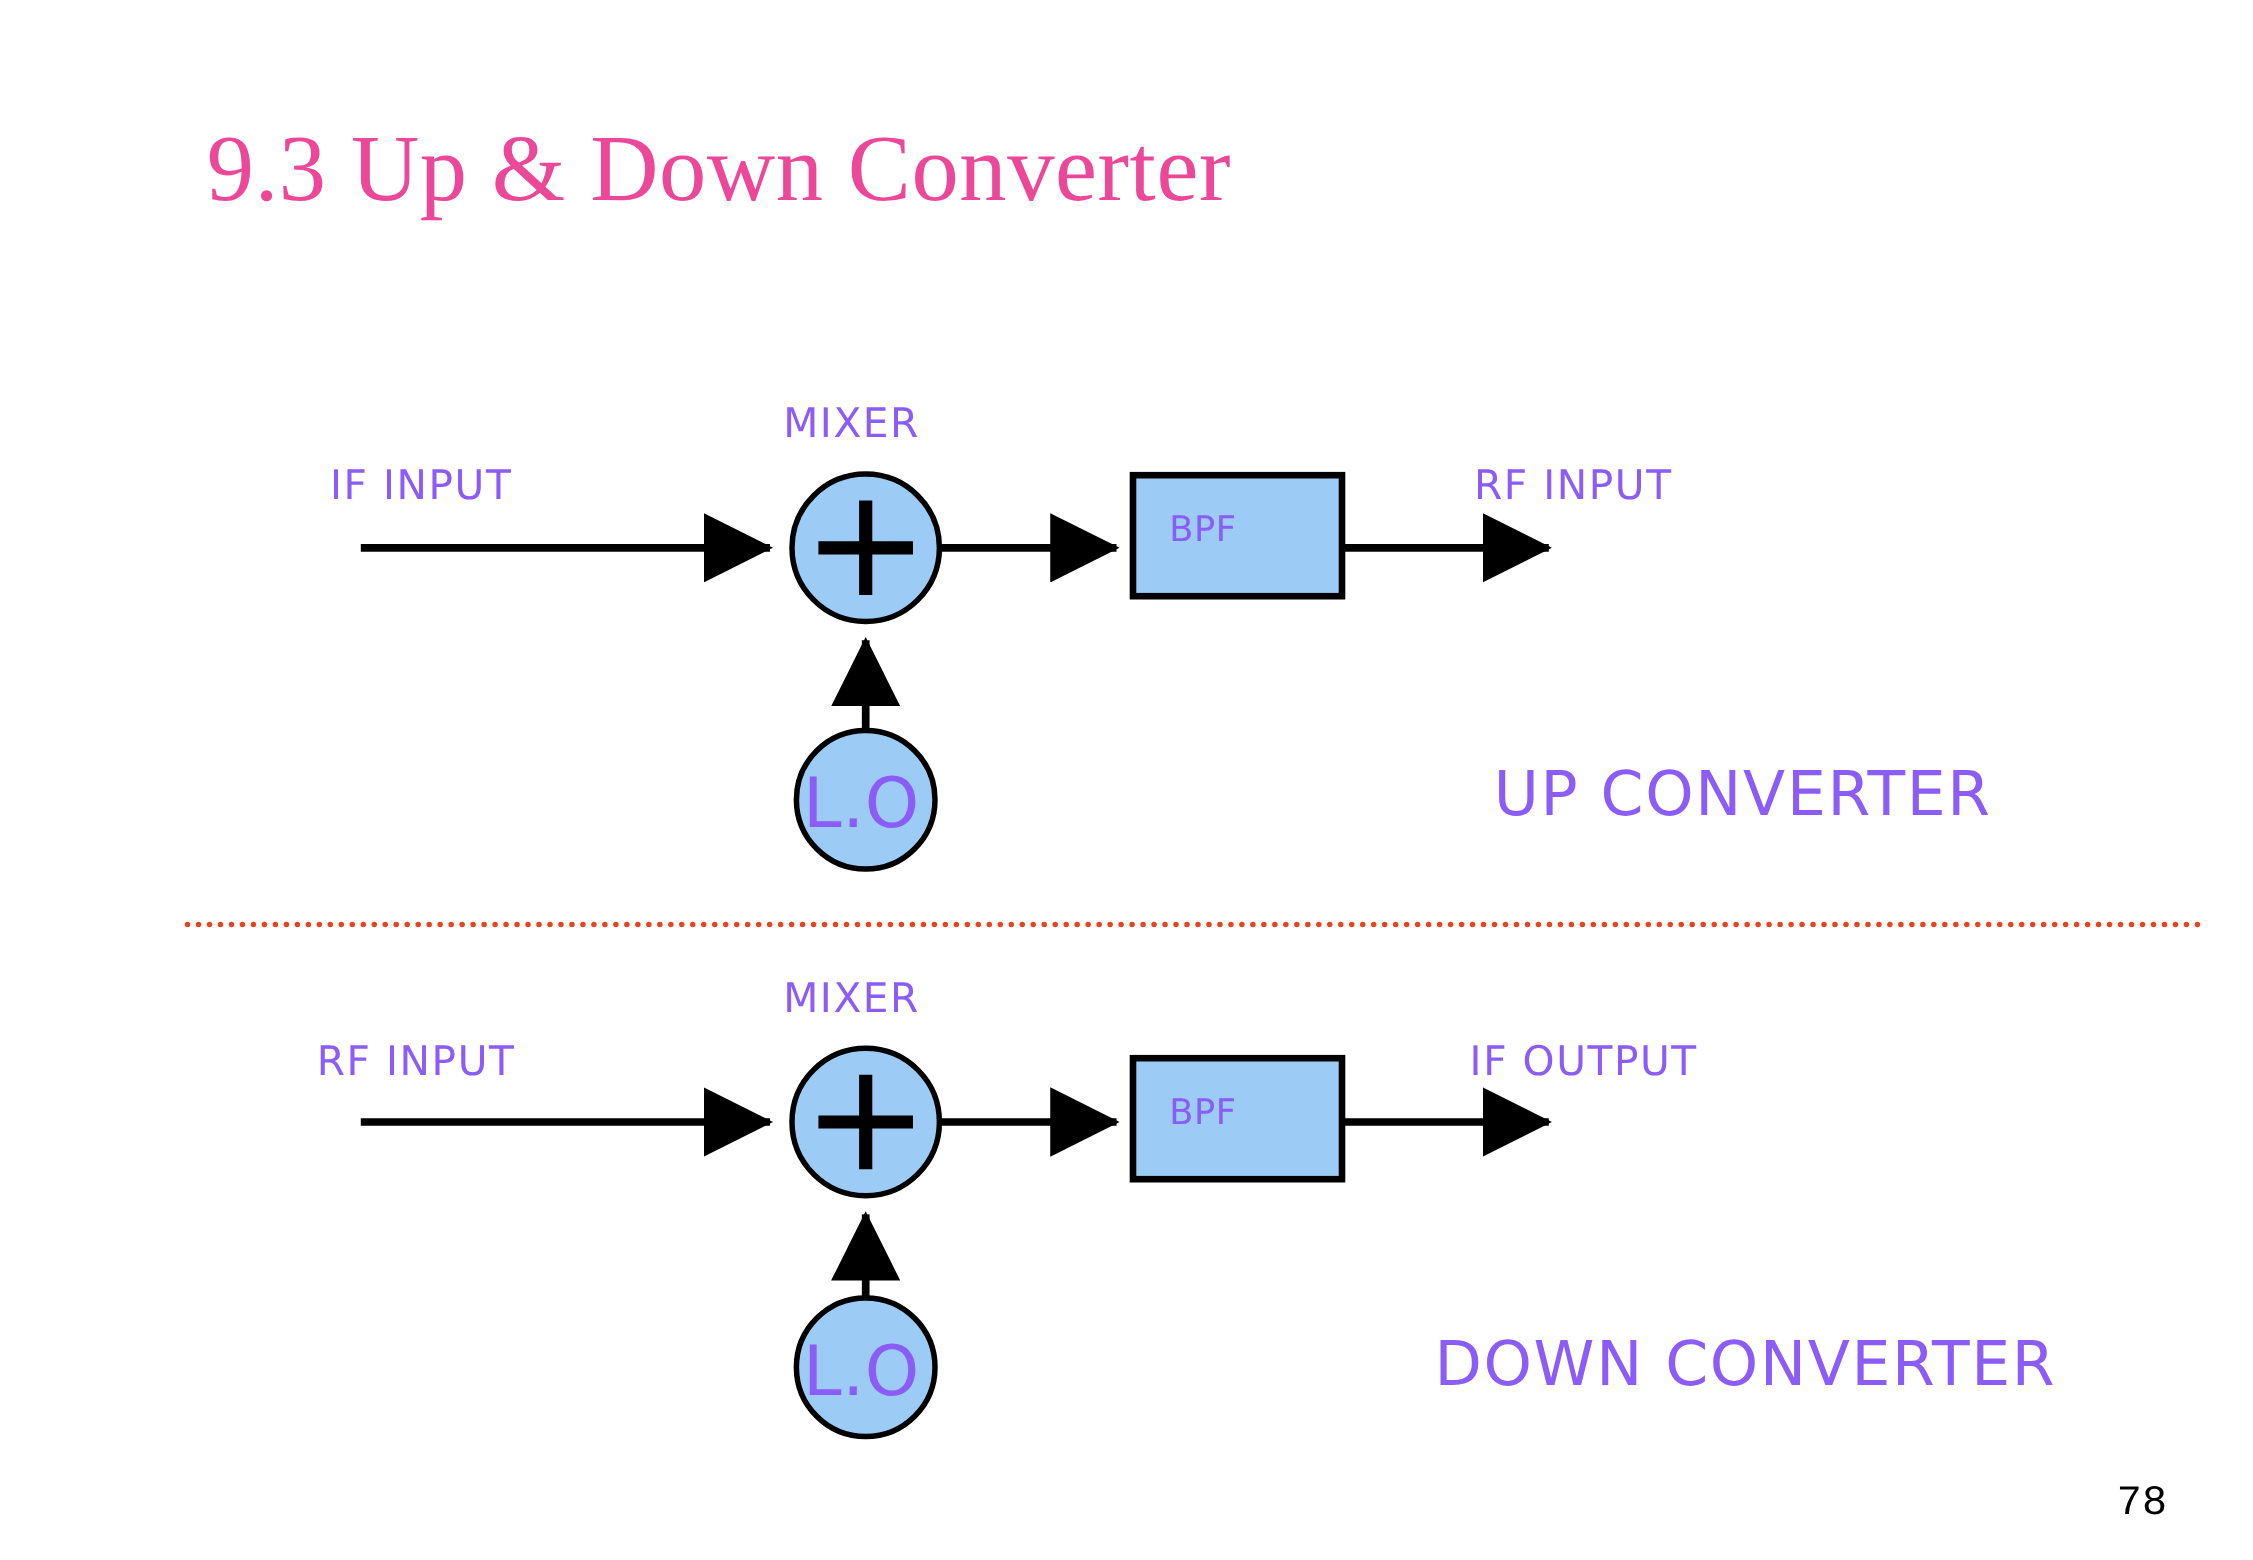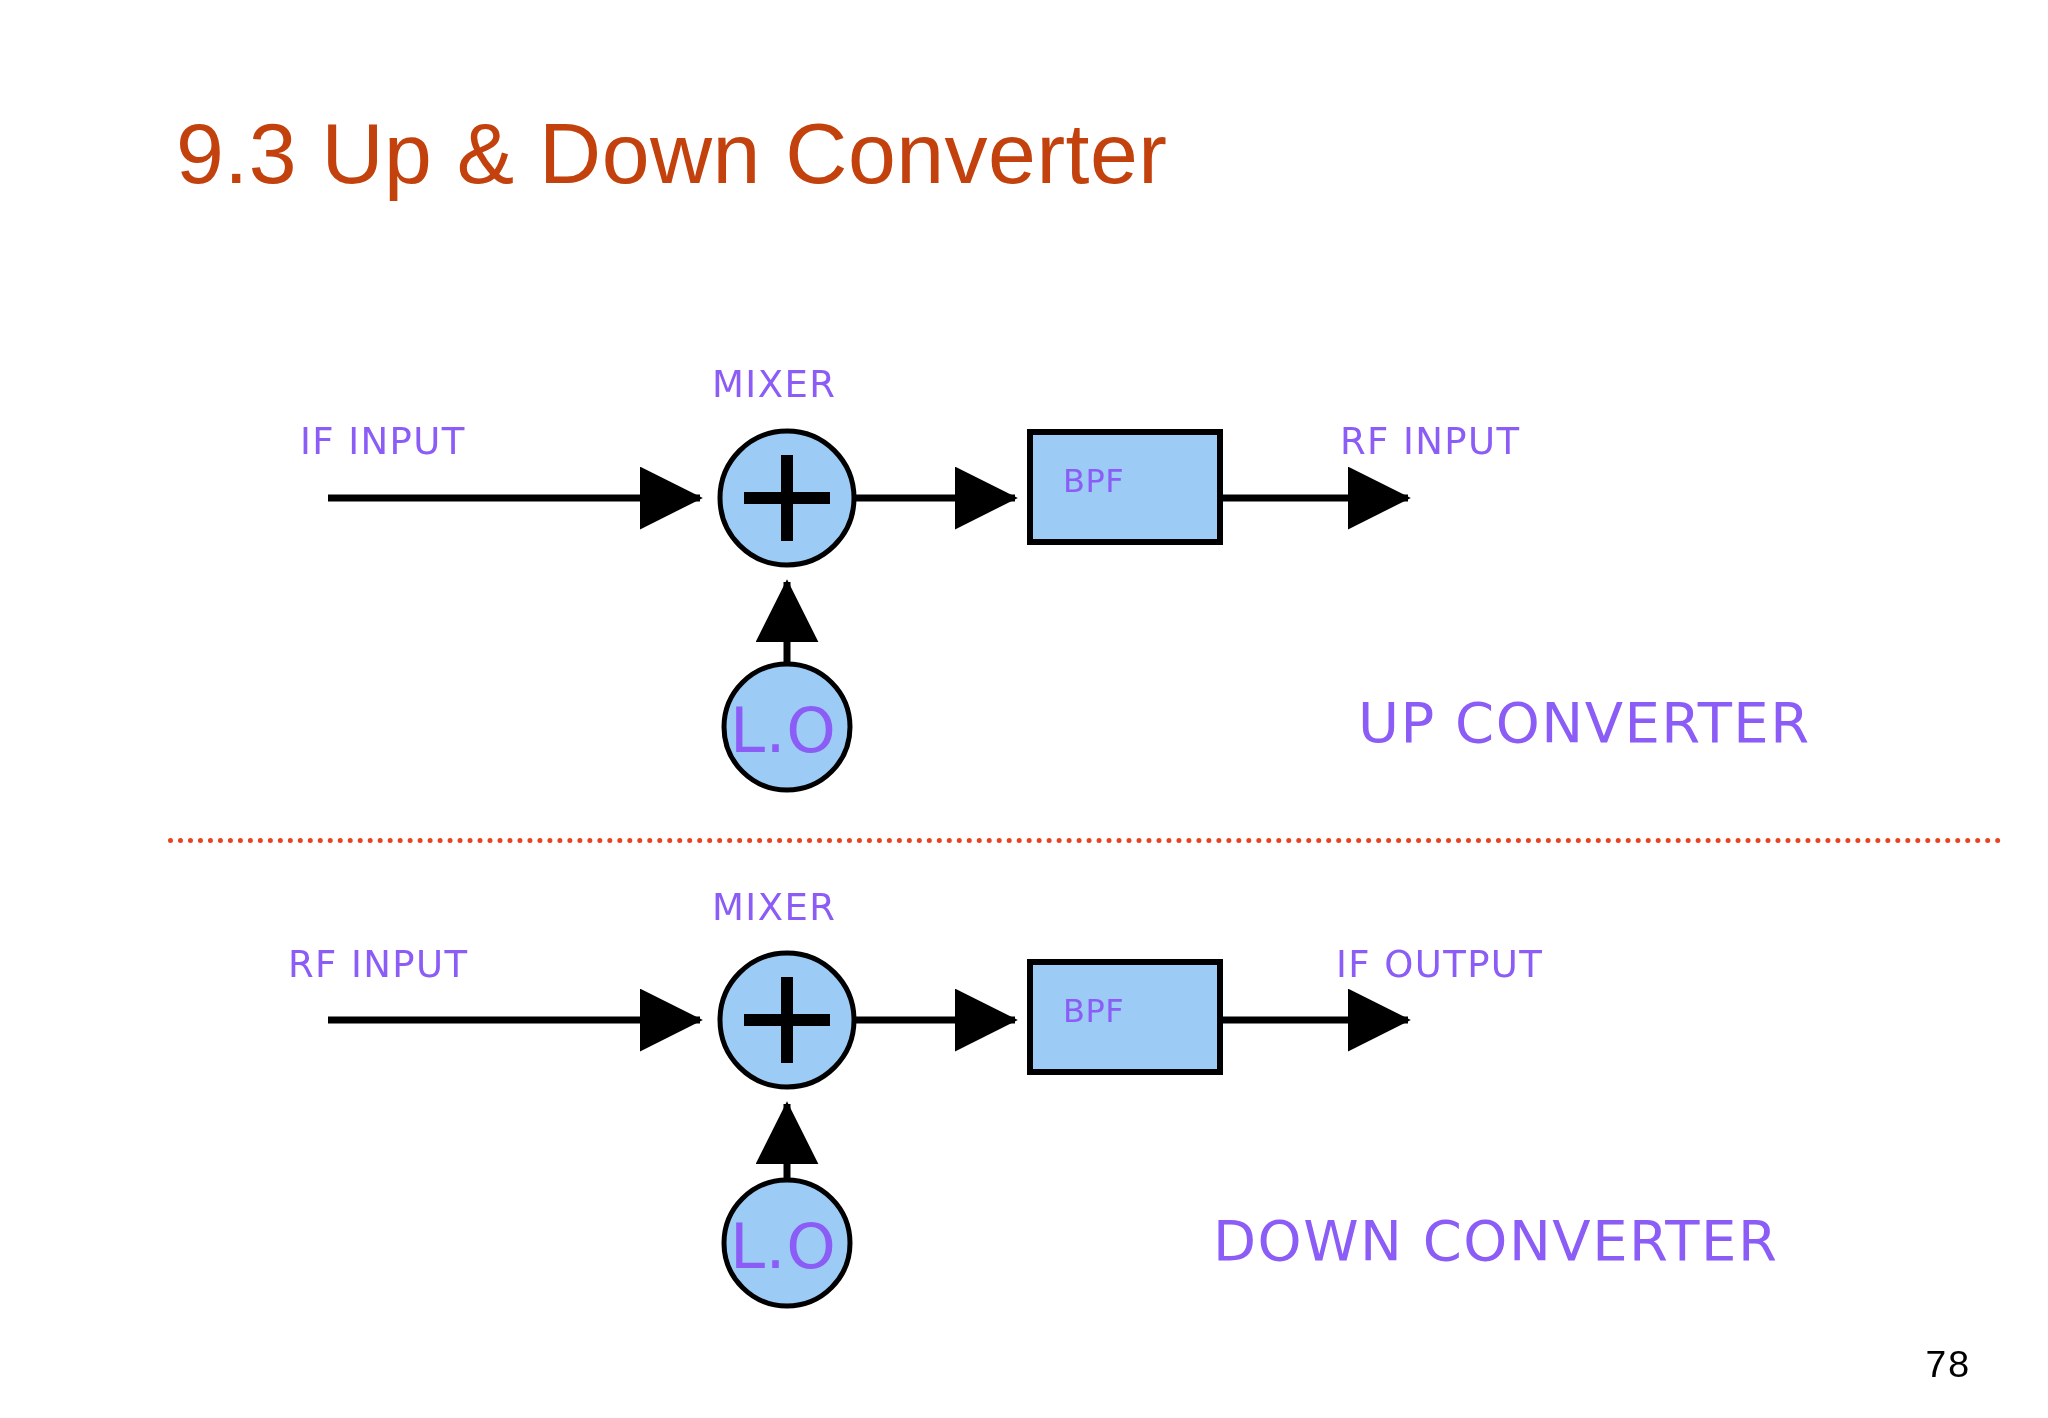--- a/index.html
+++ b/index.html
@@ -15,27 +15,27 @@
     font-family: "DejaVu Sans", sans-serif;
   }
   .slide {
     position: absolute;
     inset: 0;
     background: #ffffff;
   }
   
   .slide-title {
     position: absolute;
-    left: 176px;
+    left: 188px;
     top: 108px;
-    font-family: Liberation Sans, sans-serif;
+    font-family: Liberation Serif, serif;
     font-size: 86px;
     line-height: 1.05;
     letter-spacing: 0.5px;
-    color: #c2410c;
+    color: #ec4899;
     white-space: nowrap;
     font-weight: 400;
   }
   
   .diagram-layer {
     position: absolute;
     left: 0;
     top: 0;
     width: 2048px;
     height: 1418px;
@@ -147,17 +147,17 @@
   <div class="lbl lbl-small" style="left:288px; top:943px;">RF INPUT</div>
 
   <div class="lbl lbl-small" style="left:712px; top:886px;">MIXER</div>
 
   <div class="lbl lbl-block" style="left:1063px; top:992px;">BPF</div>
 
   <div class="lbl lbl-small" style="left:1336px; top:943px;">IF OUTPUT</div>
 
   <div class="lbl lbl-lo" style="left:730px; top:1210px;">L.O</div>
 
-  <div class="lbl lbl-section" style="left:1213px; top:1208px;text-align:right;">DOWN  CONVERTER</div>
+  <div class="lbl lbl-section" style="left:1304px; top:1208px;text-align:right;">DOWN  CONVERTER</div>
 
   <div class="page-num">78</div>
 
 </div>
 
 </body></html>

